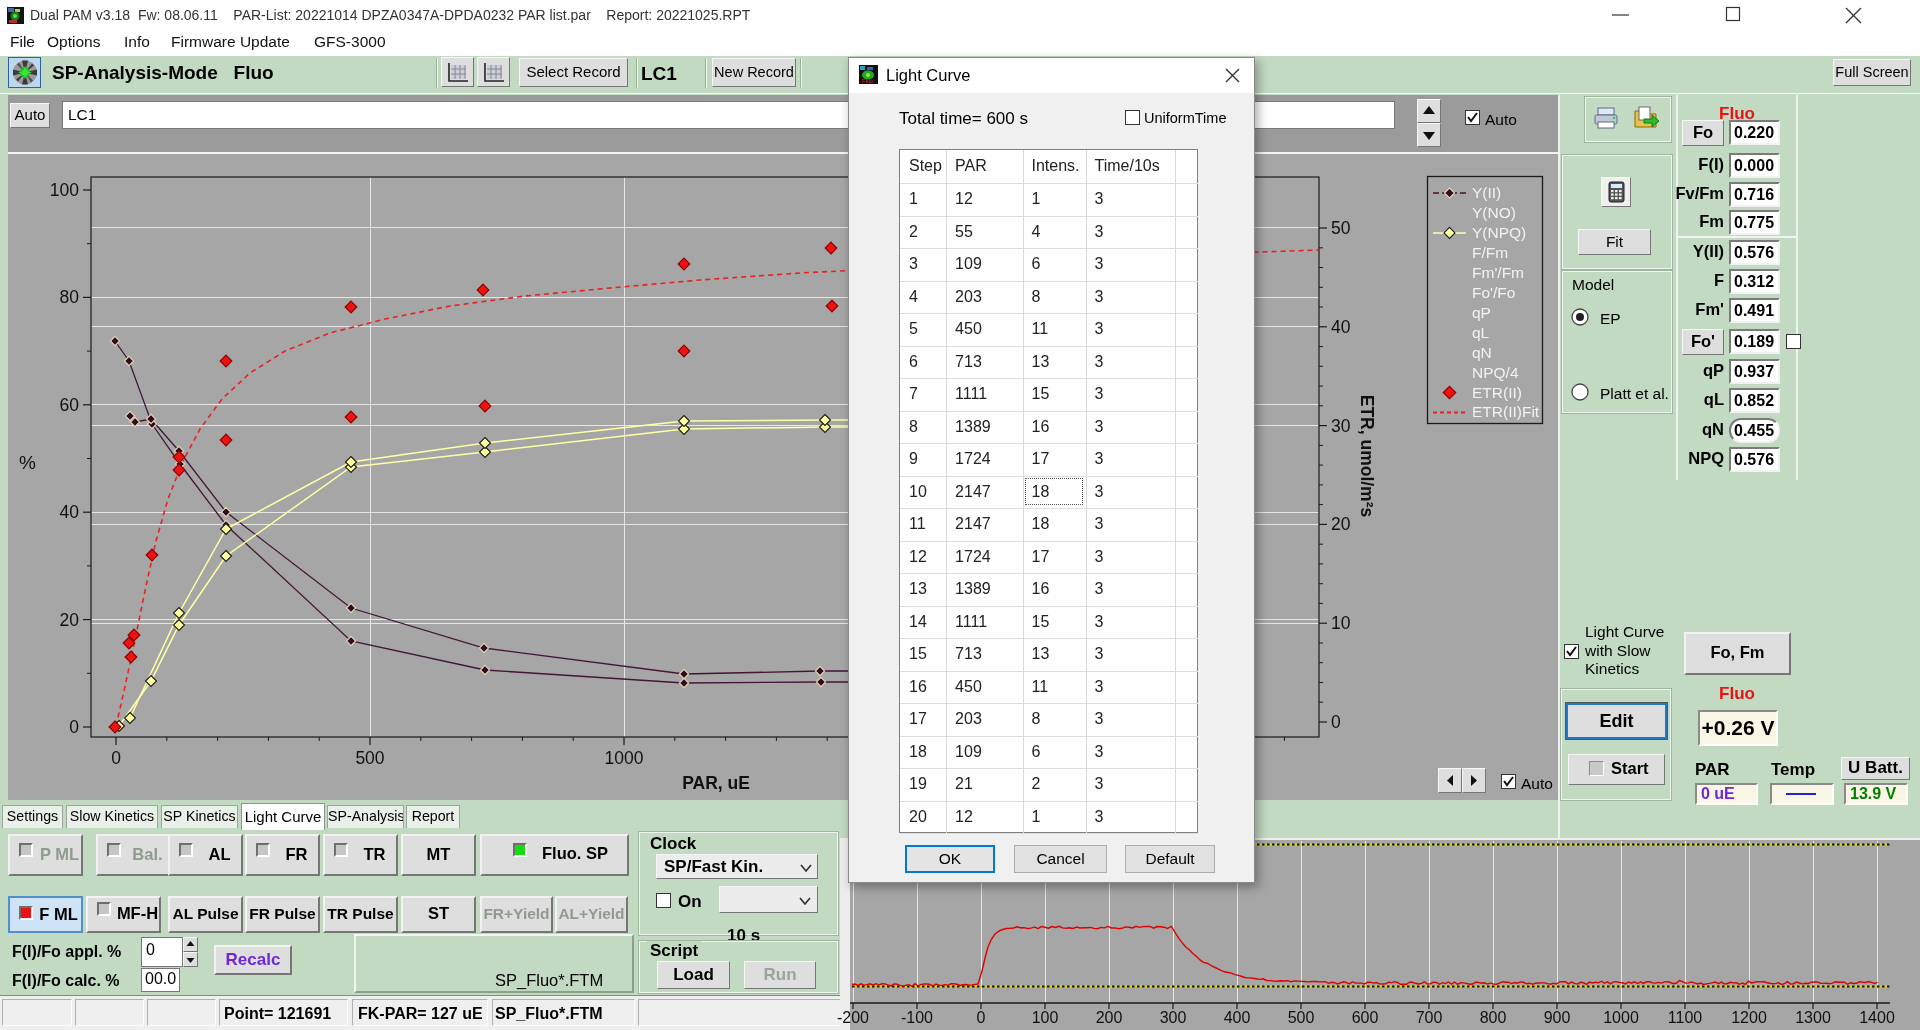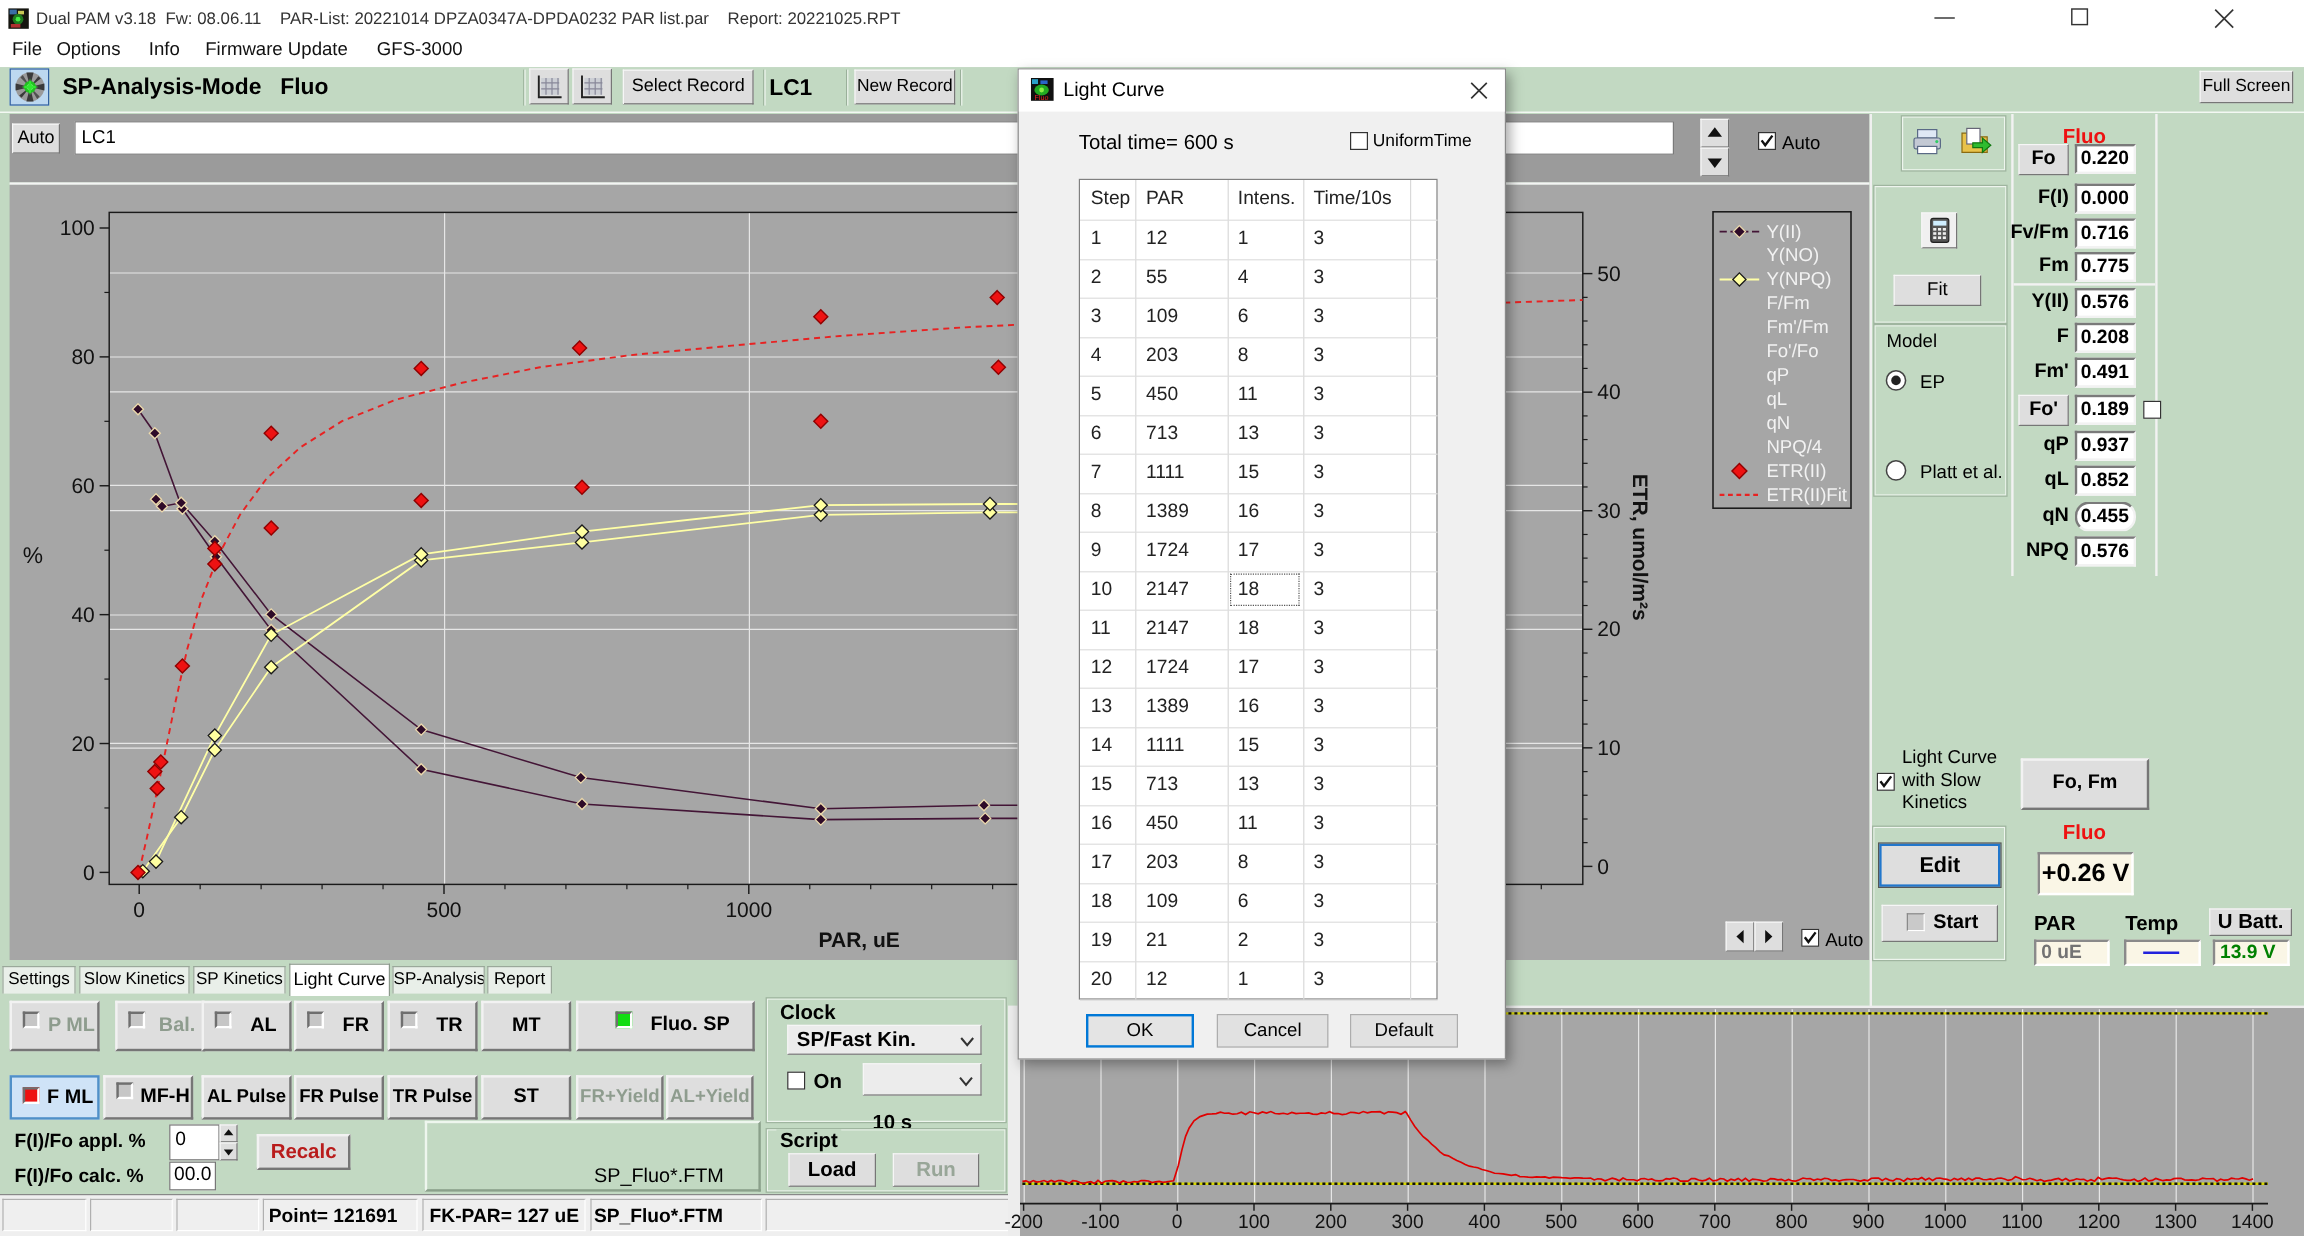--- a/index.html
+++ b/index.html
@@ -150,21 +150,21 @@
 <div class="abs" style="left:12px;top:943px;font-size:16px;font-weight:bold;">F(I)/Fo appl. %</div>
 <div class="abs" style="left:12px;top:972px;font-size:16px;font-weight:bold;">F(I)/Fo calc. %</div>
 <div class="abs" style="left:141px;top:937px;width:42px;height:30px;background:#fff;border:1px solid #777;font-size:16px;padding:3px 0 0 4px;">0</div>
 <div class="abs raised1" style="left:183px;top:937px;width:15px;height:15px;"></div>
 <div class="abs raised1" style="left:183px;top:952px;width:15px;height:15px;"></div>
 <svg width="20" height="34" style="left:183px;top:937px;">
     <path d="M7.5 4 L11.5 9 L3.5 9Z" fill="#111"></path>
     <path d="M7.5 26 L11.5 21 L3.5 21Z" fill="#111"></path>
   </svg>
 <div class="abs" style="left:141px;top:968px;width:39px;height:24px;background:#fff;border:1px solid #777;font-size:16px;padding:1px 0 0 3px;">00.0</div>
-<div class="abs raised bt" style="left:214px;top:945px;width:78px;height:30px;font-size:17px;font-weight:bold;color:#b91c1c;line-height:26px;">Recalc</div>
+<div class="abs raised bt" style="left:214px;top:945px;width:78px;height:30px;font-size:17px;font-weight:bold;color:#6d28d9;line-height:26px;">Recalc</div>
 <div class="abs" style="left:354px;top:934px;width:280px;height:59px;background:#c2d9c2;border-top:2px solid #eef6ee;border-left:2px solid #eef6ee;border-right:2px solid #8aa08a;border-bottom:2px solid #8aa08a;"></div>
 <div class="abs" style="left:495px;top:971px;font-size:16.5px;">SP_Fluo*.FTM</div>
 <div class="abs gbox" style="left:639px;top:832px;width:199px;height:103px;"></div>
 <div class="abs" style="left:647px;top:834px;font-size:17px;font-weight:bold;background:#c2d9c2;padding:0 3px;">Clock</div>
 <div class="abs raised1" style="left:656px;top:854px;width:162px;height:25px;background:#ececec;">
     <div style="position:absolute;left:7px;top:2px;font-size:17px;font-weight:bold;">SP/Fast Kin.</div>
     <svg width="20" height="20" style="left:140px;top:3px;">
       <path d="M4 7 L9 13 L14 7" fill="none" stroke="#333" stroke-width="1.7"></path>
     </svg>
   </div>
@@ -254,42 +254,42 @@
 <div class="vbox" style="left:1729px;top:120px;width:51px;height:25px;">0.220</div>
 <div class="flbl" style="left:1672px;top:155px;">F(I)</div>
 <div class="vbox" style="left:1729px;top:153px;width:51px;height:25px;">0.000</div>
 <div class="flbl" style="left:1672px;top:184px;">Fv/Fm</div>
 <div class="vbox" style="left:1729px;top:182px;width:51px;height:25px;">0.716</div>
 <div class="flbl" style="left:1672px;top:212px;">Fm</div>
 <div class="vbox" style="left:1729px;top:210px;width:51px;height:25px;">0.775</div>
 <div class="flbl" style="left:1672px;top:242px;">Y(II)</div>
 <div class="vbox" style="left:1729px;top:240px;width:51px;height:25px;">0.576</div>
 <div class="flbl" style="left:1672px;top:271px;">F</div>
-<div class="vbox" style="left:1729px;top:269px;width:51px;height:25px;">0.208</div>
+<div class="vbox" style="left:1729px;top:269px;width:51px;height:25px;">0.312</div>
 <div class="flbl" style="left:1672px;top:300px;">Fm'</div>
 <div class="vbox" style="left:1729px;top:298px;width:51px;height:25px;">0.491</div>
 <div class="abs raised1 bt" style="left:1682px;top:329px;width:42px;height:26px;font-weight:bold;font-size:16.5px;line-height:23px;">Fo'</div>
 <div class="vbox" style="left:1729px;top:329px;width:51px;height:25px;">0.189</div>
 <div class="flbl" style="left:1672px;top:361px;">qP</div>
 <div class="vbox" style="left:1729px;top:359px;width:51px;height:25px;">0.937</div>
 <div class="flbl" style="left:1672px;top:390px;">qL</div>
 <div class="vbox" style="left:1729px;top:388px;width:51px;height:25px;">0.852</div>
 <div class="flbl" style="left:1672px;top:420px;">qN</div>
 <div class="vbox" style="left:1729px;top:418px;width:51px;height:25px;border-radius:12px;">0.455</div>
 <div class="flbl" style="left:1672px;top:449px;">NPQ</div>
 <div class="vbox" style="left:1729px;top:447px;width:51px;height:25px;">0.576</div>
 <div class="abs" style="left:1678px;top:236px;width:118px;height:2px;background:#f2f2f2;"></div>
 <div class="cb" style="left:1786px;top:334px;"></div>
 <div class="abs raised bt" style="left:1684px;top:632px;width:107px;height:43px;font-weight:bold;font-size:16.5px;line-height:37px;">Fo, Fm</div>
 <div class="abs" style="left:1676px;top:684px;width:122px;text-align:center;font-size:17px;font-weight:bold;color:#ee1111;">Fluo</div>
 <div class="abs cream" style="left:1698px;top:710px;width:80px;height:36px;font-size:21px;font-weight:bold;text-align:center;line-height:31px;">+0.26 V</div>
 <div class="abs" style="left:1695px;top:760px;font-size:17px;font-weight:bold;">PAR</div>
 <div class="abs" style="left:1771px;top:760px;font-size:17px;font-weight:bold;">Temp</div>
 <div class="abs raised1" style="left:1841px;top:757px;width:69px;height:23px;font-size:17px;font-weight:bold;text-align:center;line-height:20px;">U Batt.</div>
-<div class="abs cream" style="left:1695px;top:783px;width:63px;height:22px;font-size:16px;font-weight:bold;color:#737373;padding-left:4px;line-height:17px;">0 uE</div>
+<div class="abs cream" style="left:1695px;top:783px;width:63px;height:22px;font-size:16px;font-weight:bold;color:#6d28d9;padding-left:4px;line-height:17px;">0 uE</div>
 <div class="abs cream" style="left:1770px;top:783px;width:64px;height:22px;">
     <svg width="60" height="18">
       <line x1="14" y1="9" x2="44" y2="9" stroke="#2222dd" stroke-width="2"></line>
     </svg>
   </div>
 <div class="abs cream" style="left:1844px;top:783px;width:64px;height:22px;font-size:16px;font-weight:bold;color:#008000;padding-left:4px;line-height:17px;">13.9 V</div>
 <div class="abs raised1" style="left:1438px;top:768px;width:24px;height:25px;"></div>
 <div class="abs raised1" style="left:1462px;top:768px;width:24px;height:25px;"></div>
 <svg width="60" height="30" style="left:1438px;top:768px;">
     <path d="M15 7 L9 12.5 L15 18Z" fill="#111"></path>

